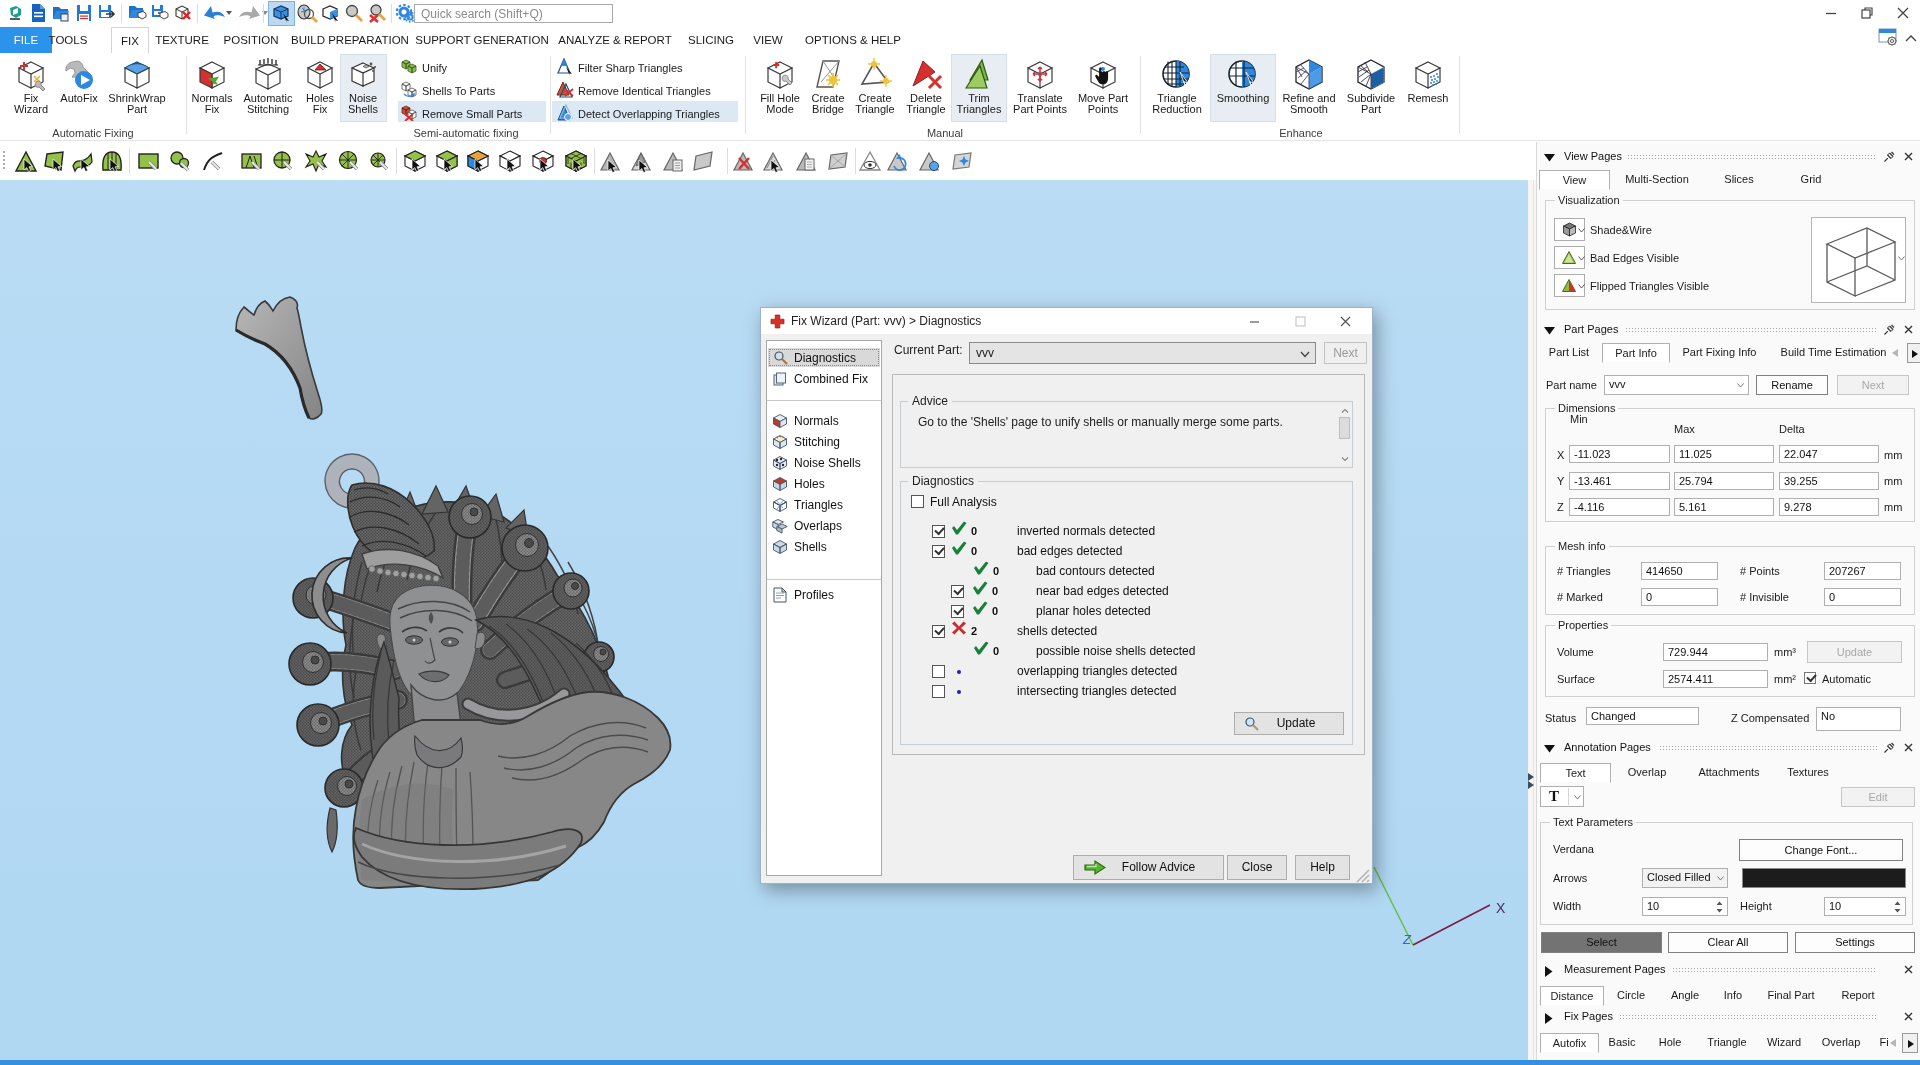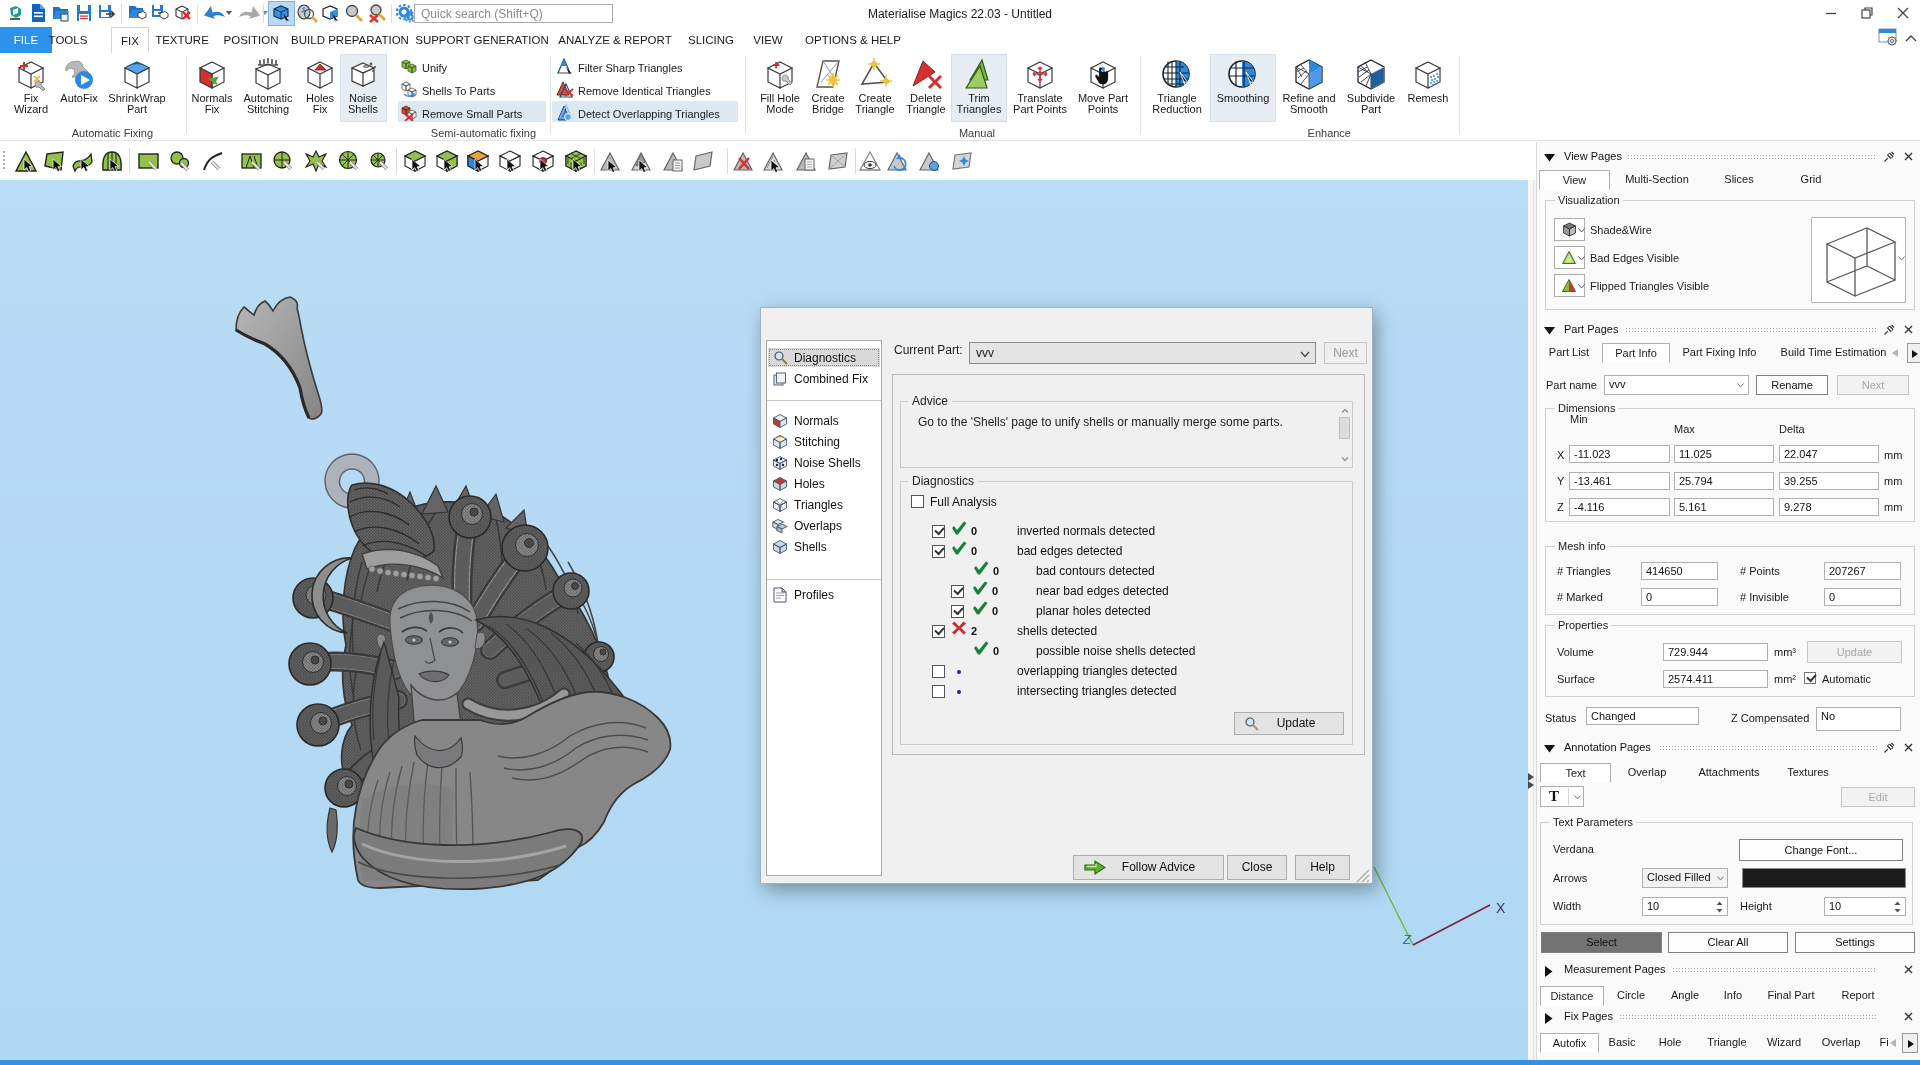--- a/index.html
+++ b/index.html
@@ -24,21 +24,21 @@
 
 #ribbon { position:absolute; top:53px; left:0; width:1920px; height:88px; background:#fff; border-bottom:1px solid #e4e4e6; }
 .rsep { position:absolute; top:3px; width:1px; height:78px; background:#e2e2e2; }
 .rbtn { position:absolute; top:2px; text-align:center; }
 .rbtn svg { display:block; margin:3px auto 1px auto; }
 .rlbl { font-size:11px; line-height:10.5px; color:#1a1a1a; }
 .rsm { position:absolute; height:20px; font-size:11px; color:#1a1a1a; line-height:20px; }
 .rsm svg { vertical-align:-3px; margin-right:4px; }
 .rhl { background:#e7edf3; outline:1px solid #d4dfe9; }
 .rhlrow { background:#dce9f5; }
-.glabel { position:absolute; top:74px; font-size:11px; color:#3c3c3c; text-align:right; }
+.glabel { position:absolute; top:74px; font-size:11px; color:#3c3c3c; text-align:center; }
 
 
 #toolbar { position:absolute; top:142px; left:0; width:1920px; height:38px; background:#fff; }
 
 
 #viewport { position:absolute; top:180px; left:0; width:1530px; height:881px;
   background:linear-gradient(180deg,#badcf5 0%,#b4d9f3 50%,#b0d8f3 100%); }
 
 
 #strip { position:absolute; top:1060px; left:0; width:1920px; height:5px; background:#3590e2; }
@@ -160,21 +160,20 @@
         <path d="M3 11 L11 18 M11 11 L3 18" stroke="#d33" stroke-width="2.6"></path>
       </svg>
     <div class="qsep" style="left:391px"></div>
     <svg class="abs" style="left:396px;top:4px" width="19" height="19" viewBox="0 0 19 19">
         <circle cx="8" cy="8" r="4" fill="none" stroke="#2e88e0" stroke-width="3"></circle>
         <circle cx="8" cy="8" r="7.2" fill="none" stroke="#2e88e0" stroke-width="2.2" stroke-dasharray="2.5 2.2"></circle>
         <circle cx="14" cy="13" r="2.6" fill="none" stroke="#2e88e0" stroke-width="2"></circle>
         <circle cx="14" cy="13" r="4.8" fill="none" stroke="#2e88e0" stroke-width="1.6" stroke-dasharray="1.8 1.6"></circle>
       </svg>
     <input id="search" value="Quick search (Shift+Q)" readonly="" style="">
-    <div id="title">Materialise Magics 22.03 - Untitled</div>
     <svg class="abs" style="left:1824px;top:6px" width="14" height="14" viewBox="0 0 14 14">
         <path d="M2 7.5 H12" stroke="#444" stroke-width="1.3"></path>
       </svg>
     <svg class="abs" style="left:1860px;top:6px" width="14" height="14" viewBox="0 0 14 14">
         <rect x="2" y="4" width="8" height="8" fill="none" stroke="#444" stroke-width="1.2"></rect>
         <path d="M5 4 V2 H12 V9 H10" fill="none" stroke="#444" stroke-width="1.2"></path>
       </svg>
     <svg class="abs" style="left:1896px;top:6px" width="14" height="14" viewBox="0 0 14 14">
         <path d="M2 2 L12 12 M12 2 L2 12" stroke="#444" stroke-width="1.3"></path>
       </svg>
@@ -1058,20 +1057,35 @@
     <svg class="abs" style="left:352px;top:896px" width="8" height="10" viewBox="0 0 8 10">
         <path d="M7 1 L1 5 L7 9 Z" fill="#b5b5b5"></path>
       </svg>
     <div class="abs" style="left:365px;top:891px;width:16px;height:20px;background:#f0f0f0;border:1px solid #999">
       <svg class="abs" style="left:4px;top:5px" width="8" height="10" viewBox="0 0 8 10">
           <path d="M1 1 L7 5 L1 9 Z" fill="#111"></path>
         </svg>
     </div>
   </div>
   <div id="dialog">
+    <div id="dtitle">
+      <svg class="abs" style="left:9px;top:6px" width="15" height="15" viewBox="0 0 15 15">
+          <path d="M5.2 1 h4.6 v4.2 H14 v4.6 H9.8 V14 H5.2 V9.8 H1 V5.2 h4.2 Z" fill="#d93025" stroke="#8c1d1d" stroke-width=".7"></path>
+        </svg>
+      <div class="txt" style="left:30px;top:6px">Fix Wizard (Part: vvv) &gt; Diagnostics</div>
+      <svg class="abs" style="left:487px;top:7px" width="13" height="13" viewBox="0 0 13 13">
+          <path d="M2 7 H11" stroke="#555" stroke-width="1.2"></path>
+        </svg>
+      <svg class="abs" style="left:533px;top:7px" width="13" height="13" viewBox="0 0 13 13">
+          <rect x="2" y="2" width="9" height="9" fill="none" stroke="#c9c9c9" stroke-width="1.2"></rect>
+        </svg>
+      <svg class="abs" style="left:578px;top:7px" width="13" height="13" viewBox="0 0 13 13">
+          <path d="M2 2 L11 11 M11 2 L2 11" stroke="#555" stroke-width="1.2"></path>
+        </svg>
+    </div>
 
     <div class="abs" style="left:5px;top:32px;width:116px;height:536px;background:#fff;border:1px solid #a8a8a8">
       <div class="abs" style="left:1px;top:7px;width:112px;height:19px;background:#d9d9d9;outline:1px dotted #888;outline-offset:-2px"></div>
       <svg class="abs" style="left:6px;top:9px" width="15" height="15" viewBox="0 0 15 15">
           <circle cx="6" cy="6" r="4" fill="#cfe0ee" stroke="#456" stroke-width="1.2"></circle>
           <path d="M9 9 L14 14" stroke="#974" stroke-width="2"></path>
         </svg>
       <div class="nav-item" style="left:27px;top:10px">Diagnostics</div>
       <svg class="abs" style="left:5px;top:30px" width="16" height="16" viewBox="0 0 16 16">
           <rect x="2" y="4" width="9" height="10" fill="#dfe8f2" stroke="#567"></rect>

